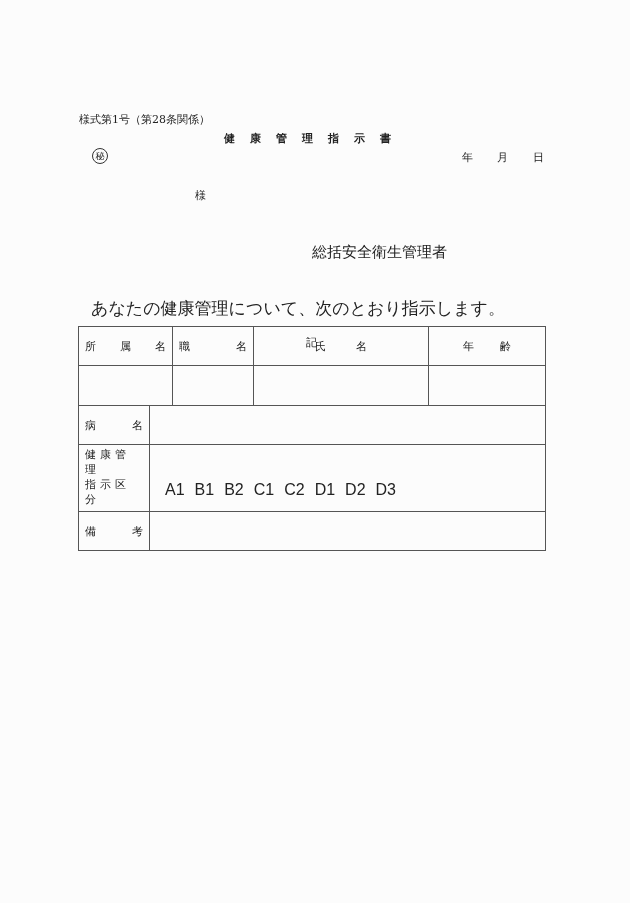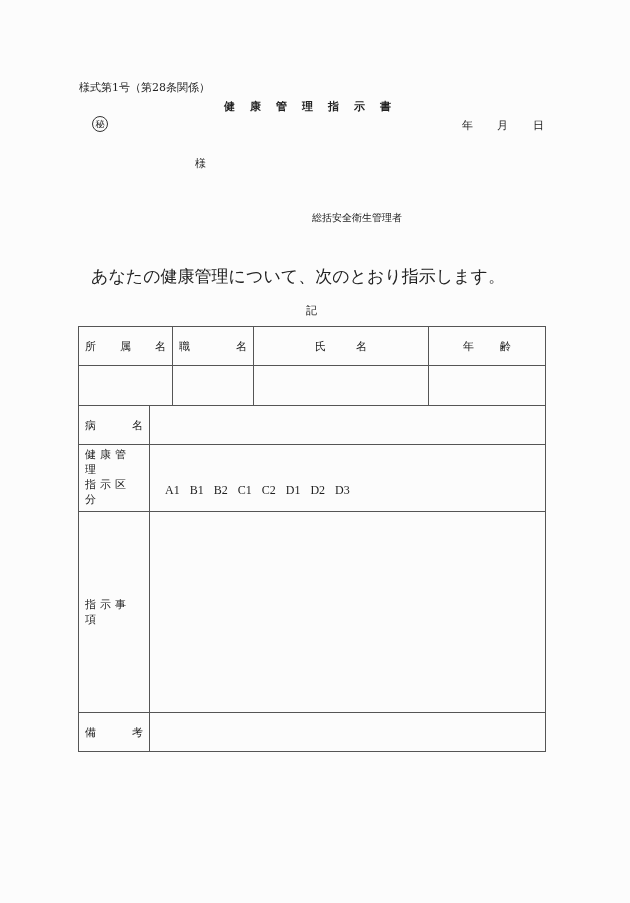--- a/index.html
+++ b/index.html
@@ -2,44 +2,44 @@
 <html><head>
 <meta charset="utf-8">
 <style>
   html, body { margin: 0; padding: 0; }
   body {
     width: 630px; height: 903px; position: relative; overflow: hidden;
     background: #fcfcfc; color: #222;
     font-family: "DejaVu Serif", "Liberation Serif", serif;
     font-size: 11px;
   }
-  .abs { position: absolute; white-space: nowrap; line-height: 1; }
+  .abs { position: absolute; white-space: nowrap; line-height: 1; margin-top: 32px; }
   .form-number { left: 79px; top: 82px; font-size: 11px; }
   .doc-title { left: 224px; top: 101px; font-size: 11px; letter-spacing: 15px; font-weight: bold; }
   .secret-mark { left: 92px; top: 116px; width: 14px; height: 14px; border: 1px solid #333; border-radius: 50%;
                  font-size: 9px; text-align: center; line-height: 14px; }
   .date-line { left: 462px; top: 120px; font-size: 11px; text-decoration: underline; }
   .date-line span { display: inline-block; }
   .date-y { margin-right: 24px; }
   .date-m { margin-right: 25px; }
   .addressee-sama { left: 195px; top: 158px; font-size: 11px; }
-  .issuer { left: 312px; top: 213px; font-size: 10px; }
+  .issuer { left: 312px; top: 213px; font-size: 15px; }
   .intro { left: 91px; top: 268px; font-size: 17px; }
   .ki { left: 306px; top: 305px; font-size: 11px; }
 
   table.form {
     position: absolute; left: 78px; top: 326px; width: 468px;
     border-collapse: collapse; table-layout: fixed;
   }
   table.form td { border: 1px solid #555; padding: 0; font-size: 11px; vertical-align: middle; }
   .lbl { padding: 0 6px !important; }
   .spread { display: flex; justify-content: space-between; }
   .center { text-align: center; }
   .spaced { letter-spacing: 2px; line-height: 1.35; }
-  .codes span { display: inline-block; margin-right: 10px; font-family: Liberation Serif, serif; font-size: 12px; margin-top: 24px; }
+  .codes span { display: inline-block; margin-right: 10px; font-family: Liberation Sans, sans-serif; font-size: 16px; margin-top: 24px; }
   .codes { padding-left: 15px !important; }
 </style>
 </head>
 <body>
 
 <div class="abs form-number">様式第1号（第28条関係）</div>
 <div class="abs doc-title">健康管理指示書</div>
 <div class="abs secret-mark">秘</div>
 <div class="abs date-line">
   <span class="date-y">年</span><span class="date-m">月</span><span>日</span>
@@ -96,24 +96,20 @@
   </tr>
   <tr style="height:67px">
     <td class="lbl spaced">
       <div style="letter-spacing:4px">健康管理</div>
       <div style="letter-spacing:4px">指示区分</div>
     </td>
     <td colspan="4" class="codes">
       <span>A1</span><span>B1</span><span>B2</span><span>C1</span><span>C2</span><span>D1</span><span>D2</span><span>D3</span>
     </td>
   </tr>
-  <tr style="height:201px">
-    <td class="lbl" style="letter-spacing:4px">指示事項</td>
-    <td colspan="4"></td>
-  </tr>
   <tr style="height:39px">
     <td class="lbl">
       <div class="spread">
         <span>備</span>
         <span>考</span>
       </div>
     </td>
     <td colspan="4"></td>
   </tr>
 </tbody>

